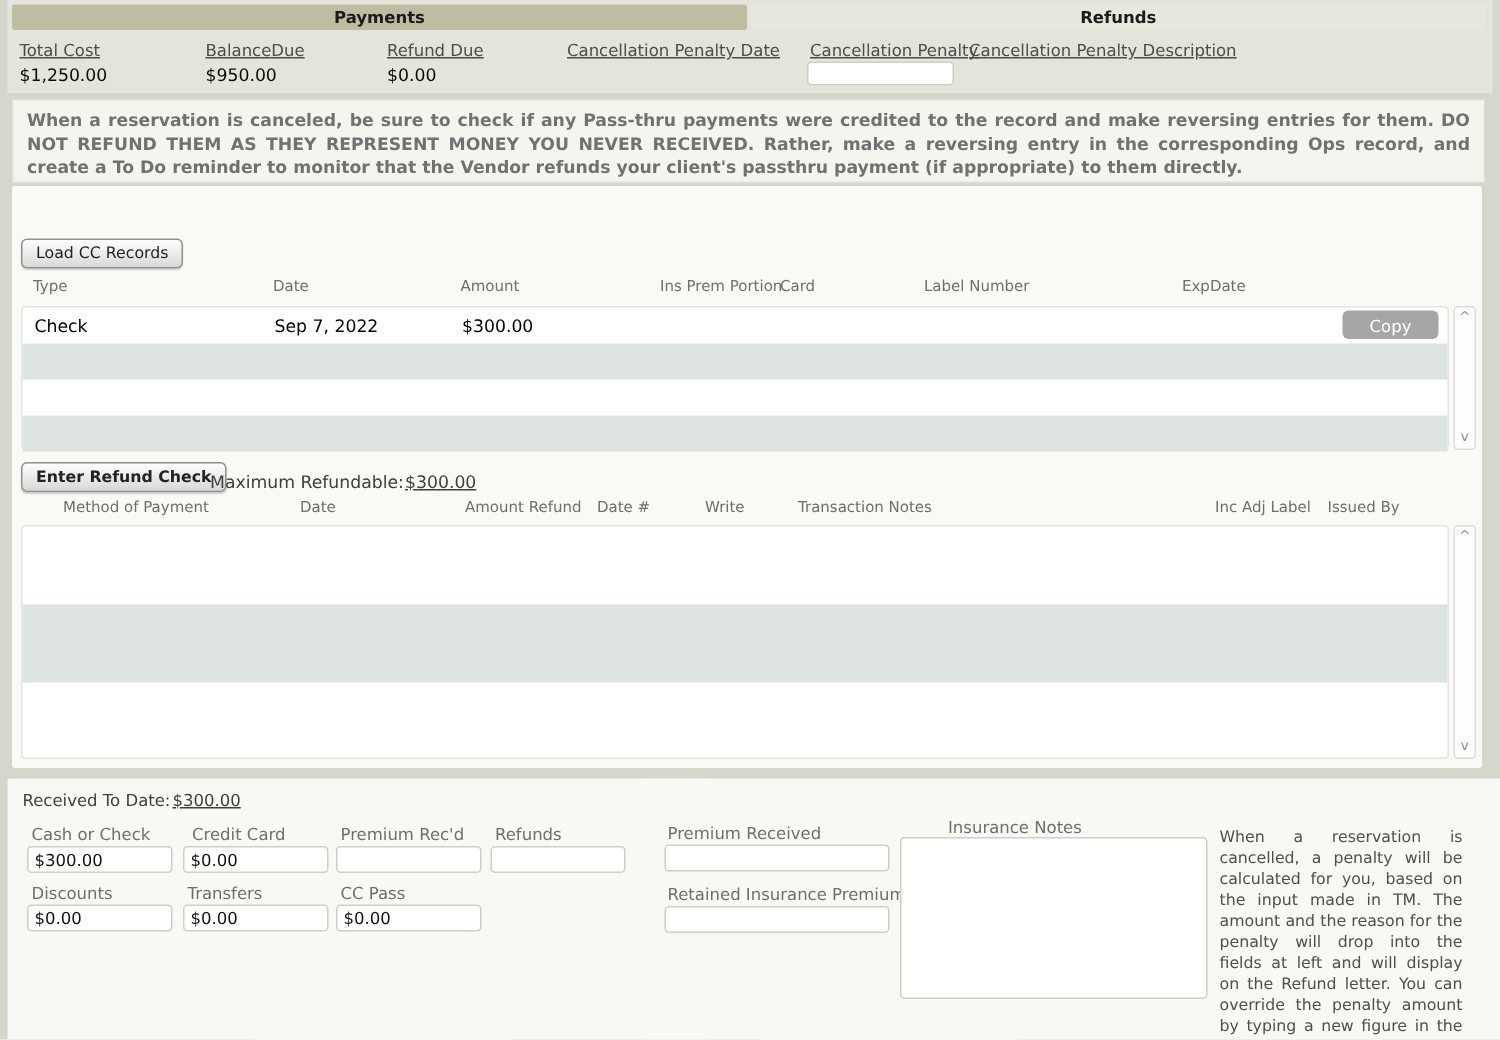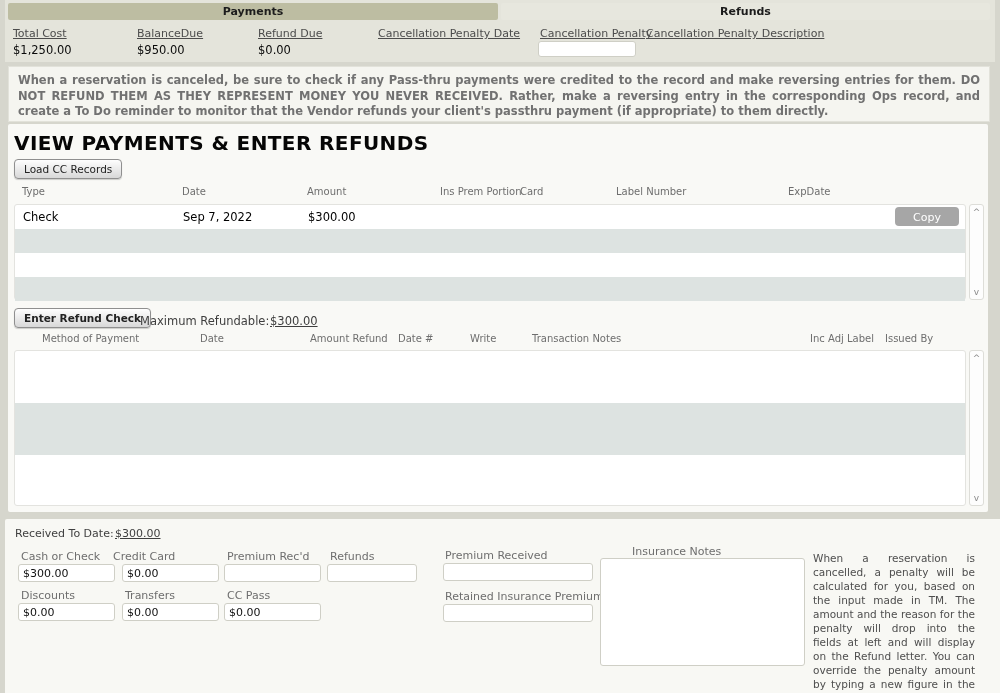--- a/index.html
+++ b/index.html
@@ -72,21 +72,20 @@
 
   <span class="abs field-link" style="left:535px;top:27px;">Cancellation Penalty</span>
   <input class="abs inp" style="left: 533px; top: 41px; width: 98px; height: 16px;" value="">
 
   <span class="abs field-link" style="left:641px;top:27px;">Cancellation Penalty Description</span>
 </div>
 
 <div class="abs warning-box">When a reservation is canceled, be sure to check if any Pass-thru payments were credited to the record and make reversing entries for them.  DO NOT REFUND THEM AS THEY REPRESENT MONEY YOU NEVER RECEIVED.  Rather, make a reversing entry in the corresponding Ops record, and create a To Do reminder to monitor that the Vendor refunds your client's passthru payment (if appropriate) to them directly.</div>
 
 <div class="abs main-panel">
-  <div class="abs page-title">VIEW PAYMENTS &amp; ENTER REFUNDS</div>
 
   <button class="abs btn" style="left:6px;top:35px;">Load CC Records</button>
 
   <span class="abs colhead" style="left:14px;top:62px;">Type</span>
   <span class="abs colhead" style="left:174px;top:62px;">Date</span>
   <span class="abs colhead" style="left:299px;top:62px;">Amount</span>
   <span class="abs colhead" style="left:432px;top:62px;">Ins Prem Portion</span>
   <span class="abs colhead" style="left:512px;top:62px;">Card</span>
   <span class="abs colhead" style="left:608px;top:62px;">Label Number</span>
   <span class="abs colhead" style="left:780px;top:62px;">ExpDate</span>
@@ -131,21 +130,21 @@
   </div>
 </div>
 
 <div class="abs bottom-panel bp-left">
   <span class="abs rtd-label" style="left:10px;top:8px;">Received To Date:</span>
   <span class="abs rtd-val" style="left:110px;top:8px;">$300.00</span>
 
   <span class="abs small-label" style="left:16px;top:31px;">Cash or Check</span>
   <input class="abs inp" style="left: 13px; top: 45px; width: 97px; height: 18px;" value="$300.00">
 
-  <span class="abs small-label" style="left:108px;top:31px;text-align:right;">Credit Card</span>
+  <span class="abs small-label" style="left:123px;top:31px;text-align:right;">Credit Card</span>
   <input class="abs inp" style="left: 117px; top: 45px; width: 97px; height: 18px;" value="$0.00">
 
   <span class="abs small-label" style="left:222px;top:31px;">Premium Rec'd</span>
   <input class="abs inp" style="left: 219px; top: 45px; width: 97px; height: 18px;" value="">
 
   <span class="abs small-label" style="left:325px;top:31px;">Refunds</span>
   <input class="abs inp" style="left: 322px; top: 45px; width: 90px; height: 18px;" value="">
 
   <span class="abs small-label" style="left:16px;top:70px;">Discounts</span>
   <input class="abs inp" style="left: 13px; top: 84px; width: 97px; height: 18px;" value="$0.00">

